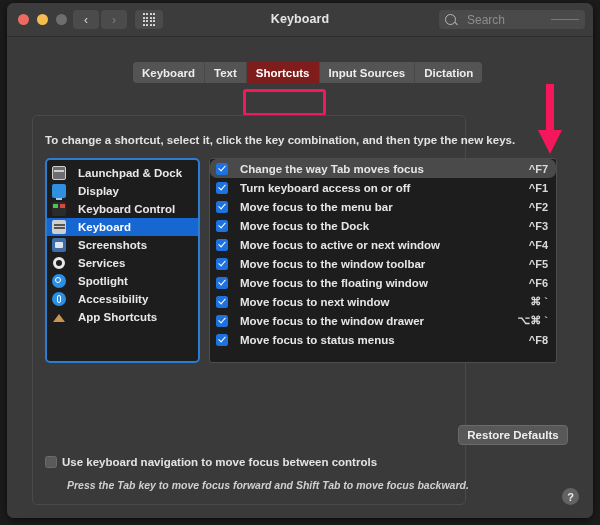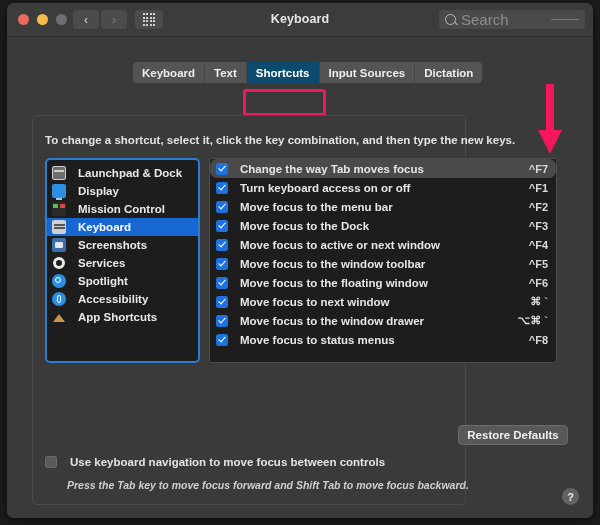--- a/index.html
+++ b/index.html
@@ -137,22 +137,22 @@
   .mag::after {
     content:"";
     position: absolute;
     width: 4px; height: 1.4px;
     background: #b6b6b6;
     transform: rotate(45deg);
     right: -3px; bottom: 0px;
   }
   .search-ph {
     color: #8d8d8d;
-    font-size: 15px;
-    margin-left: 5px;
+    font-size: 12px;
+    margin-left: 11px;
   }
   .search-caret {
     margin-left: auto;
     width: 28px;
     height: 1.5px;
     background: #777;
   }
 
   
   .body-area {
@@ -177,21 +177,21 @@
     display: flex;
     align-items: center;
     color: #ededed;
     font-size: 11.5px;
     font-weight: bold;
     border-right: 1px solid #474747;
     white-space: nowrap;
   }
   .tab:last-child { border-right: none; }
   .tab.active {
-    background: #0c4a6e;
+    background: #7f1d1d;
     color: #ffffff;
   }
 
   .tab-annot {
     position: absolute;
     left: 236px;
     top: 52px;
     width: 83px;
     height: 27px;
     border: 3px solid #f4175c;
@@ -389,21 +389,21 @@
     margin-top: 44px;
   }
 
   
   .navcheck-row {
     position: absolute;
     left: 12px;
     top: 340px;
     display: flex;
     align-items: center;
-    gap: 13px;
+    gap: 5px;
   }
   .navcheck-label {
     color: #e4e4e4;
     font-size: 11.5px;
     font-weight: bold;
     white-space: nowrap;
   }
   .navhint {
     position: absolute;
     left: 34px;
@@ -505,21 +505,21 @@
           <div class="side-item">
             <div class="sicon ic-launchpad"></div>
             <div class="side-label">Launchpad &amp; Dock</div>
           </div>
           <div class="side-item">
             <div class="sicon ic-display"></div>
             <div class="side-label">Display</div>
           </div>
           <div class="side-item">
             <div class="sicon ic-mission"></div>
-            <div class="side-label">Mission Control</div>
+            <div class="side-label">Keyboard Control</div>
           </div>
           <div class="side-item selected">
             <div class="sicon ic-keyboard"></div>
             <div class="side-label">Keyboard</div>
           </div>
           <div class="side-item">
             <div class="sicon ic-screenshot"></div>
             <div class="side-label">Screenshots</div>
           </div>
           <div class="side-item">

